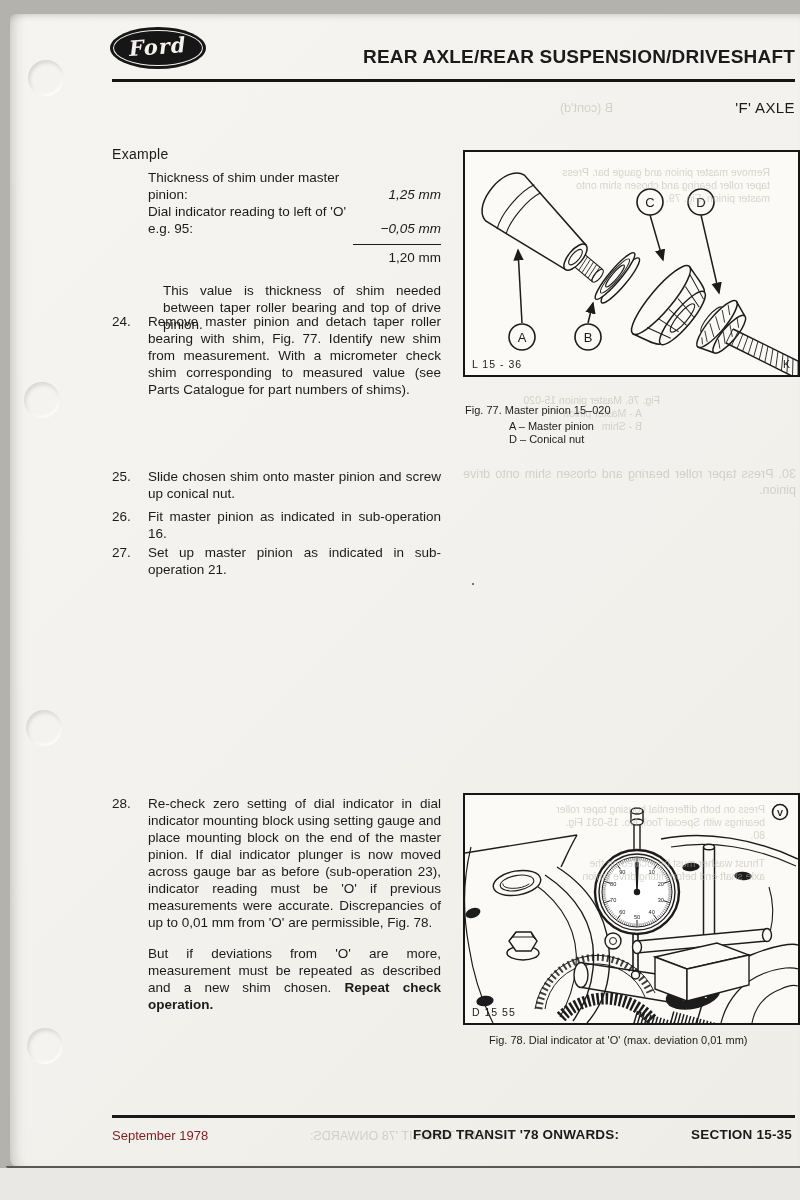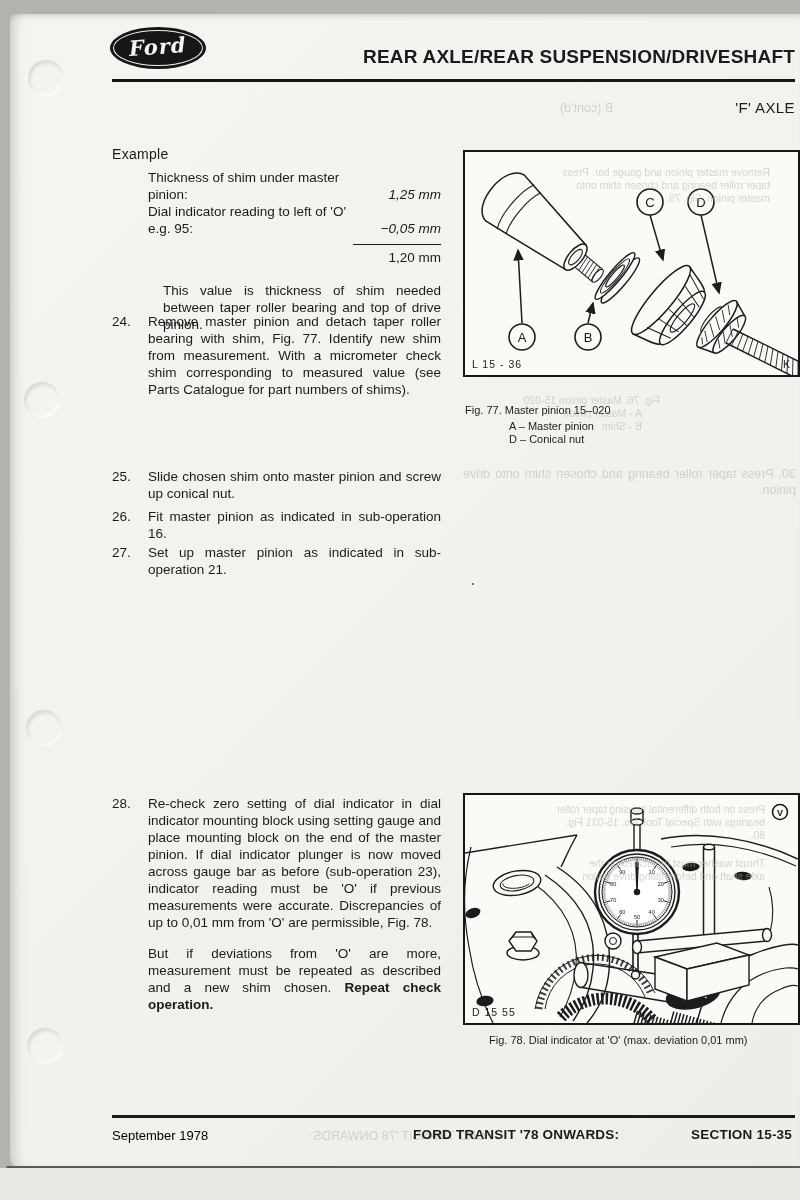--- a/index.html
+++ b/index.html
@@ -46,21 +46,21 @@
   #fig78{top:793px;height:228px;}
   .plate-code{position:absolute;bottom:5px;left:7px;font-size:10.5px;letter-spacing:1px;color:#1c1c1c;}
   .plate-code-r{position:absolute;bottom:5px;right:8px;font-size:10.5px;color:#1c1c1c;}
   .figcap{position:absolute;left:465px;width:331px;font-size:11px;line-height:13.5px;color:#1d1d1d;}
   #cap77{top:404px;}
   #cap78{top:1034px;padding-left:24px;}
   .figcap ul{list-style:none;margin:2px 0 0 44px;padding:0;}
 
   
   .ftr-rule{position:absolute;left:112px;top:1115px;width:683px;height:2.5px;background:#1a1a1a;}
-  .ftr-date{position:absolute;left:112px;top:1128px;font-size:13px;color:#000000;}
+  .ftr-date{position:absolute;left:112px;top:1128px;font-size:13px;color:#7f1d1d;}
   .ftr-model{position:absolute;left:413px;top:1127px;font-size:13.5px;font-weight:bold;letter-spacing:0.2px;}
   .ftr-section{position:absolute;right:8px;top:1127px;font-size:13.5px;font-weight:bold;letter-spacing:0.2px;}
 
   
   .ghost{position:absolute;transform:scaleX(-1);color:#b7b5ad;opacity:0.55;filter:blur(0.4px);
          font-size:12.5px;line-height:16px;text-align:right;pointer-events:none;}
   .ghost.small{font-size:10.5px;line-height:13px;}
   .speck{position:absolute;left:472px;top:583px;width:2px;height:2px;background:#4a4a46;border-radius:50%;}
 
   svg text{font-family:"Liberation Sans",sans-serif;}

